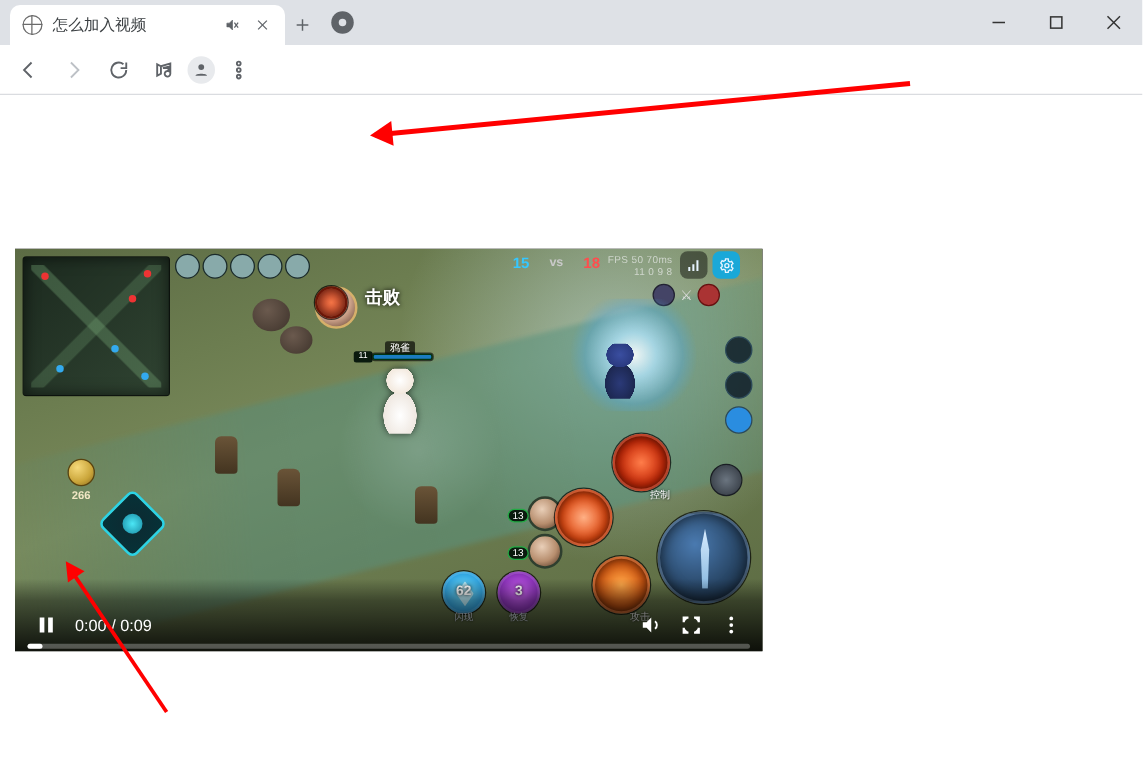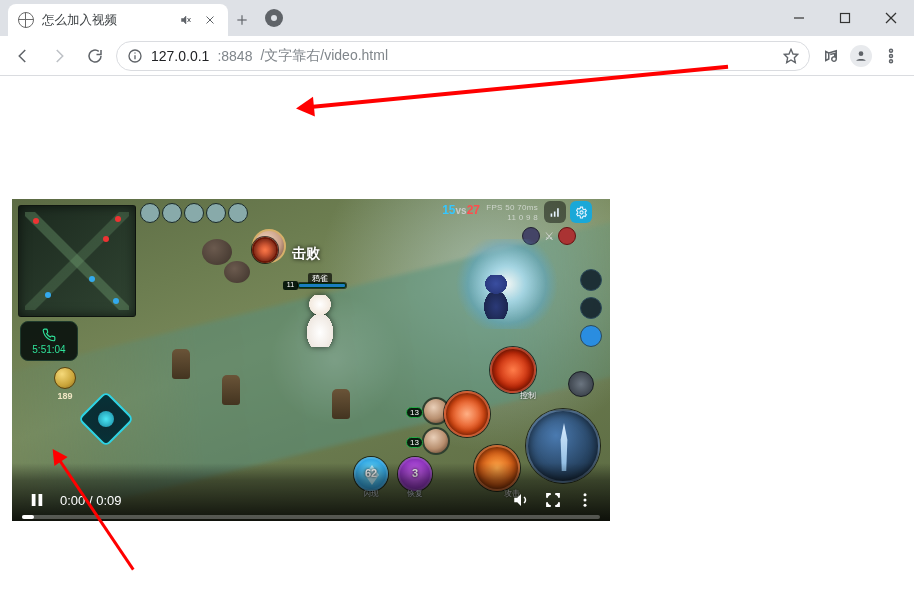--- a/index.html
+++ b/index.html
@@ -132,21 +132,21 @@
     background: radial-gradient(circle,#0b2c33 30%, #063238 100%);
     display:flex; align-items:center; justify-content:center;
   }
   .dragon::after{ content:""; width:16px; height:16px; border-radius:50%;
     background: radial-gradient(circle,#4be6f5,#1888a0); transform:rotate(-45deg);
   }
 
   
   .score {
     position:absolute; right:130px; top:4px; font-size:12px; font-weight:700;
-    display:flex; align-items:center; gap:0;
+    display:flex; align-items:center; gap:16px;
   }
   .score .blue{color:#35c7ff}
   .score .vs{color:#c9c9c9; font-size:10px}
   .score .red{color:#ff4d4d}
   .hud-txt { position:absolute; top:4px; font-size:8px; color:#cfd6cc; letter-spacing:.3px; }
   .hud1{right:72px}
   .hud2{right:72px; top:14px}
 
   .hud-icon { position:absolute; top:2px; width:22px; height:22px; border-radius:6px;
     display:flex; align-items:center; justify-content:center; }
@@ -160,21 +160,21 @@
   .kill-row .sw{ color:#ddd; font-size:11px }
 
   .side-btn { position:absolute; right:8px; width:22px; height:22px; border-radius:50%;
     background: rgba(20,35,45,.9); border:1px solid #2c4a5a; }
   .sb1{top:70px}
   .sb2{top:98px}
   .sb3{top:126px; background:#2a8de0}
 
   
   .target {
-    position:absolute; left:240px; top:30px; display:flex; align-items:flex-end; gap:6px;
+    position:absolute; left:240px; top:30px; display:flex; align-items:flex-start; gap:6px;
   }
   .target .av{ width:34px; height:34px; border-radius:50%;
     background: radial-gradient(circle at 40% 35%, #f3d6bf, #caa088 55%, #5a3a2c);
     border:2px solid #d6b06a;
   }
   .target .lbl{ color:#fff; font-size:14px; font-weight:600; text-shadow:0 0 4px #000 }
   .target .skill{ width:26px; height:26px; border-radius:50%;
     background: radial-gradient(circle,#ff7a4a,#b2301a); border:2px solid #6a1708 }
 
   .boar { position:absolute; border-radius:50%;
@@ -331,33 +331,20 @@
     <svg viewBox="0 0 24 24">
         <polyline points="9 4 17 12 9 20"></polyline>
       </svg>
   </div>
   <div class="tbtn">
     <svg viewBox="0 0 24 24">
         <path d="M20 12a8 8 0 1 1-3-6.2"></path>
         <polyline points="20 4 20 10 14 10"></polyline>
       </svg>
   </div>
-  <div class="addr">
-    <svg class="info" viewBox="0 0 24 24" fill="none" stroke="#5f6368" stroke-width="2">
-        <circle cx="12" cy="12" r="9"></circle>
-        <line x1="12" y1="11" x2="12" y2="17"></line>
-        <circle cx="12" cy="7.5" r="1" fill="#5f6368" stroke="none"></circle>
-      </svg>
-    <span>127.0.0.1</span>
-      <span class="dim">:8848</span>
-      <span class="dim">/文字靠右/video.html</span>
-    <svg class="star" viewBox="0 0 24 24" fill="none" stroke="#5f6368" stroke-width="2">
-        <polygon points="12 2 15 9 22 9.5 17 14.5 18.5 22 12 18 5.5 22 7 14.5 2 9.5 9 9"></polygon>
-      </svg>
-  </div>
   <div class="tool-right">
     <div class="tbtn">
       <svg viewBox="0 0 24 24">
           <path d="M5 18V6l4 2v8zM9 8l10-3v11a3 3 0 1 1-2-2.8V8.5L11 10"></path>
         </svg>
     </div>
     <div class="avatar">
       <svg viewBox="0 0 24 24">
           <circle cx="12" cy="8" r="4"></circle>
           <path d="M4 20c0-4 16-4 16 0"></path>
@@ -392,38 +379,32 @@
       </div>
 
       <div class="hero-row">
         <span class="h"></span>
           <span class="h"></span>
           <span class="h"></span>
           <span class="h"></span>
           <span class="h"></span>
       </div>
 
-      <div class="timer">
-        <svg viewBox="0 0 24 24">
-            <path d="M22 16.9v3a2 2 0 0 1-2.2 2 19.8 19.8 0 0 1-8.6-3.1 19.5 19.5 0 0 1-6-6A19.8 19.8 0 0 1 2.1 4.2 2 2 0 0 1 4.1 2h3a2 2 0 0 1 2 1.7c.1.9.3 1.8.6 2.6a2 2 0 0 1-.5 2.1L8 9.6a16 16 0 0 0 6 6l1.2-1.2a2 2 0 0 1 2.1-.5c.8.3 1.7.5 2.6.6A2 2 0 0 1 22 16.9z"></path>
-          </svg>
-        <span>5:51:04</span>
-      </div>
 
       <div class="gold">
         <div class="coin"></div>
-        <span>189</span>
+        <span>266</span>
       </div>
 
       <div class="dragon"></div>
 
       <div class="score">
         <span class="blue">15</span>
         <span class="vs">vs</span>
-        <span class="red">27</span>
+        <span class="red">18</span>
       </div>
       <div class="hud-txt hud1">FPS 50  70ms</div>
       <div class="hud-txt hud2">11  0  9  8</div>
       <div class="hud-icon hud-signal">
         <svg viewBox="0 0 24 24">
             <path d="M3 20h3v-6H3zM9 20h3V10H9zM15 20h3V4h-3z" fill="#e7f4ff" stroke="none"></path>
           </svg>
       </div>
       <div class="hud-icon hud-gear">
         <svg viewBox="0 0 24 24">

